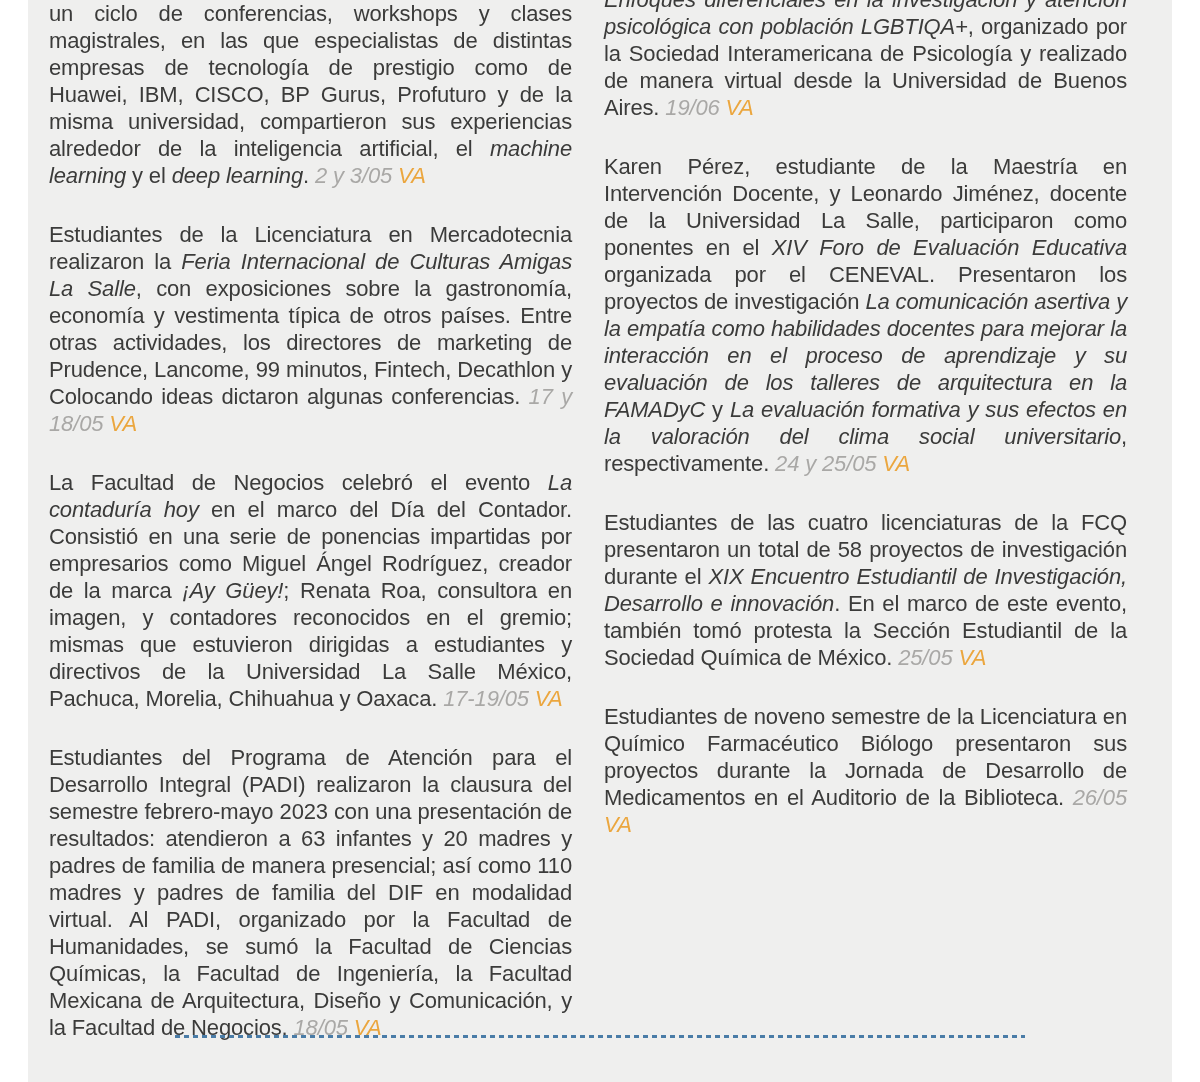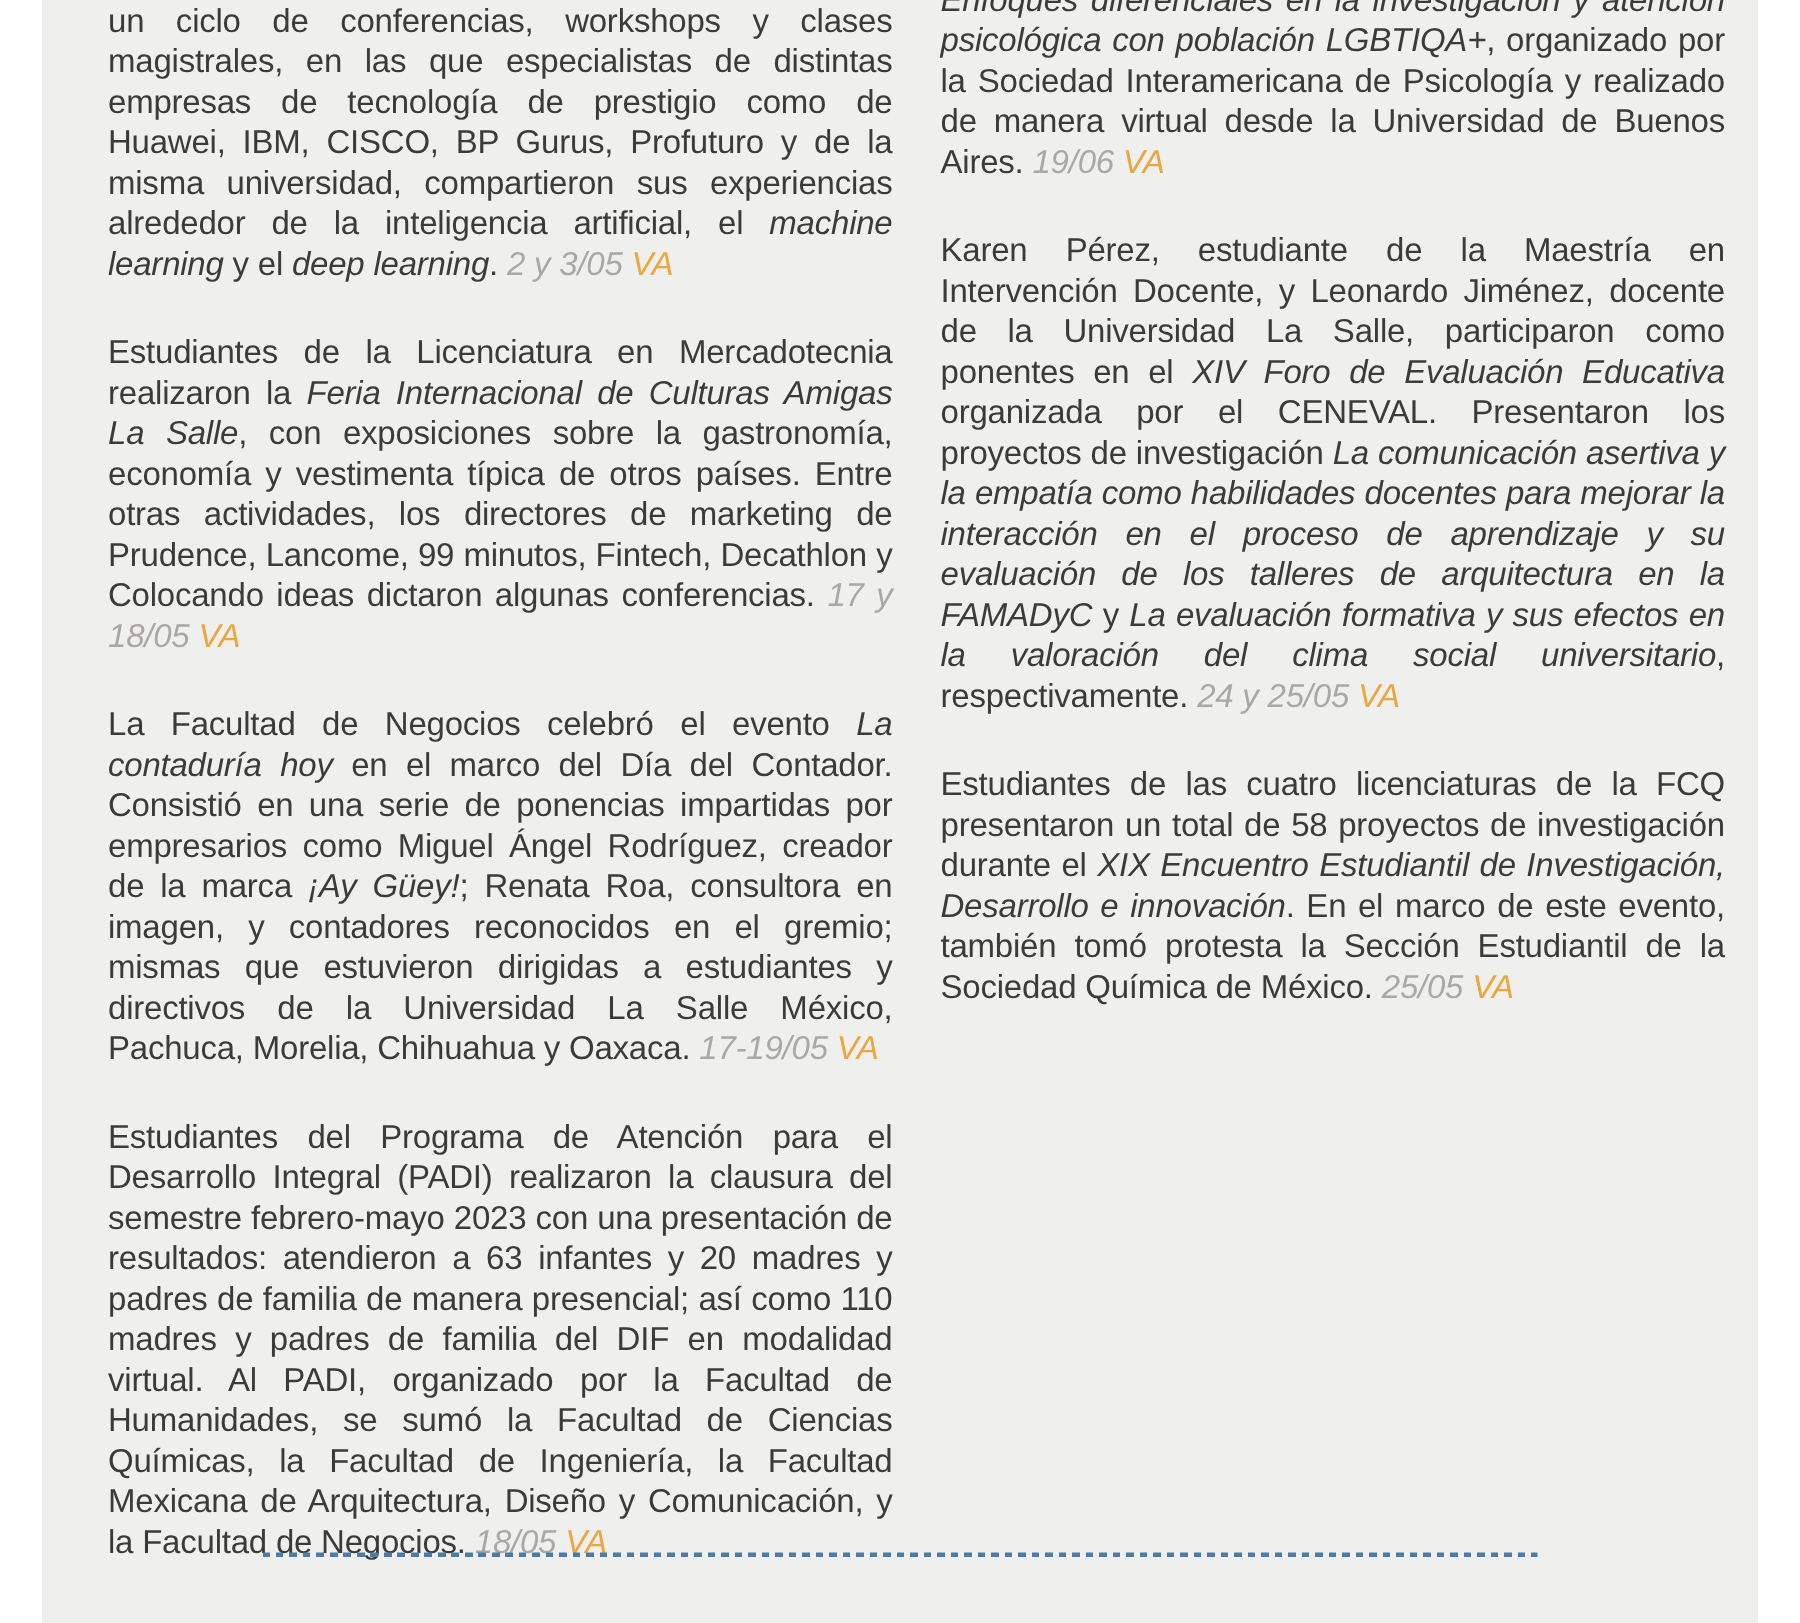--- a/index.html
+++ b/index.html
@@ -11,21 +11,21 @@
   }
   .paper {
     position: absolute;
     left: 28px; top: 0;
     width: 1144px; height: 1082px;
     background: var(--paper, #efefee);
     overflow: hidden;
   }
   .columns {
     position: absolute;
-    left: 44px; top: 0;
+    left: 21px; top: 0;
     display: flex;
     gap: 32px;
   }
   .col { width: 523px; }
   .col-right { margin-top: -14px; }
   .para {
     font-size: 22px;
     line-height: 27px;
     letter-spacing: -0.15px;
     color: var(--text, #3b3b3a);
@@ -59,16 +59,17 @@
     <div class="col col-left">
         <p class="para"><span class="rm">un ciclo de conferencias, workshops y clases magistrales, en las que especialistas de distintas empresas de tecnología de prestigio como de Huawei, IBM, CISCO, BP Gurus, Profuturo y de la misma universidad, compartieron sus experiencias alrededor de la inteligencia artificial, el </span><span class="it">machine learning</span><span class="rm"> y el </span><span class="it">deep learning</span><span class="rm">.</span><span class="date"> 2 y 3/05 </span><span class="credit">VA</span></p>
         <p class="para"><span class="rm">Estudiantes de la Licenciatura en Mercadotecnia realizaron la </span><span class="it">Feria Internacional de Culturas Amigas La Salle</span><span class="rm">, con exposiciones sobre la gastronomía, economía y vestimenta típica de otros países. Entre otras actividades, los directores de marketing de Prudence, Lancome, 99 minutos, Fintech, Decathlon y Colocando ideas dictaron algunas conferencias.</span><span class="date"> 17 y 18/05 </span><span class="credit">VA</span></p>
         <p class="para"><span class="rm">La Facultad de Negocios celebró el evento </span><span class="it">La contaduría hoy</span><span class="rm"> en el marco del Día del Contador. Consistió en una serie de ponencias impartidas por empresarios como Miguel Ángel Rodríguez, creador de la marca </span><span class="it">¡Ay Güey!</span><span class="rm">; Renata Roa, consultora en imagen, y contadores reconocidos en el gremio; mismas que estuvieron dirigidas a estudiantes y directivos de la Universidad La Salle México, Pachuca, Morelia, Chihuahua y Oaxaca.</span><span class="date"> 17-19/05 </span><span class="credit">VA</span></p>
         <p class="para"><span class="rm">Estudiantes del Programa de Atención para el Desarrollo Integral (PADI) realizaron la clausura del semestre febrero-mayo 2023 con una presentación de resultados: atendieron a 63 infantes y 20 madres y padres de familia de manera presencial; así como 110 madres y padres de familia del DIF en modalidad virtual. Al PADI, organizado por la Facultad de Humanidades, se sumó la Facultad de Ciencias Químicas, la Facultad de Ingeniería, la Facultad Mexicana de Arquitectura, Diseño y Comunicación, y la Facultad de Negocios.</span><span class="date"> 18/05 </span><span class="credit">VA</span></p>
       </div>
     <div class="col col-right">
         <p class="para"><span class="it">Enfoques diferenciales en la investigación y atención psicológica con población LGBTIQA+</span><span class="rm">, organizado por la Sociedad Interamericana de Psicología y realizado de manera virtual desde la Universidad de Buenos Aires.</span><span class="date"> 19/06 </span><span class="credit">VA</span></p>
         <p class="para"><span class="rm">Karen Pérez, estudiante de la Maestría en Intervención Docente, y Leonardo Jiménez, docente de la Universidad La Salle, participaron como ponentes en el </span><span class="it">XIV Foro de Evaluación Educativa</span><span class="rm"> organizada por el CENEVAL. Presentaron los proyectos de investigación </span><span class="it">La comunicación asertiva y la empatía como habilidades docentes para mejorar la interacción en el proceso de aprendizaje y su evaluación de los talleres de arquitectura en la FAMADyC</span><span class="rm"> y </span><span class="it">La evaluación formativa y sus efectos en la valoración del clima social universitario</span><span class="rm">, respectivamente.</span><span class="date"> 24 y 25/05 </span><span class="credit">VA</span></p>
         <p class="para"><span class="rm">Estudiantes de las cuatro licenciaturas de la FCQ presentaron un total de 58 proyectos de investigación durante el </span><span class="it">XIX Encuentro Estudiantil de Investigación, Desarrollo e innovación</span><span class="rm">. En el marco de este evento, también tomó protesta la Sección Estudiantil de la Sociedad Química de México.</span><span class="date"> 25/05 </span><span class="credit">VA</span></p>
+        <p class="para"><span class="rm">Estudiantes de noveno semestre de la Licenciatura en Químico Farmacéutico Biólogo presentaron sus proyectos durante la Jornada de Desarrollo de Medicamentos en el Auditorio de la Biblioteca.</span><span class="date"> 26/05 </span><span class="credit">VA</span></p>
       </div>
   </div>
   <div class="divider"></div>
 </div>
 
 </body></html>

